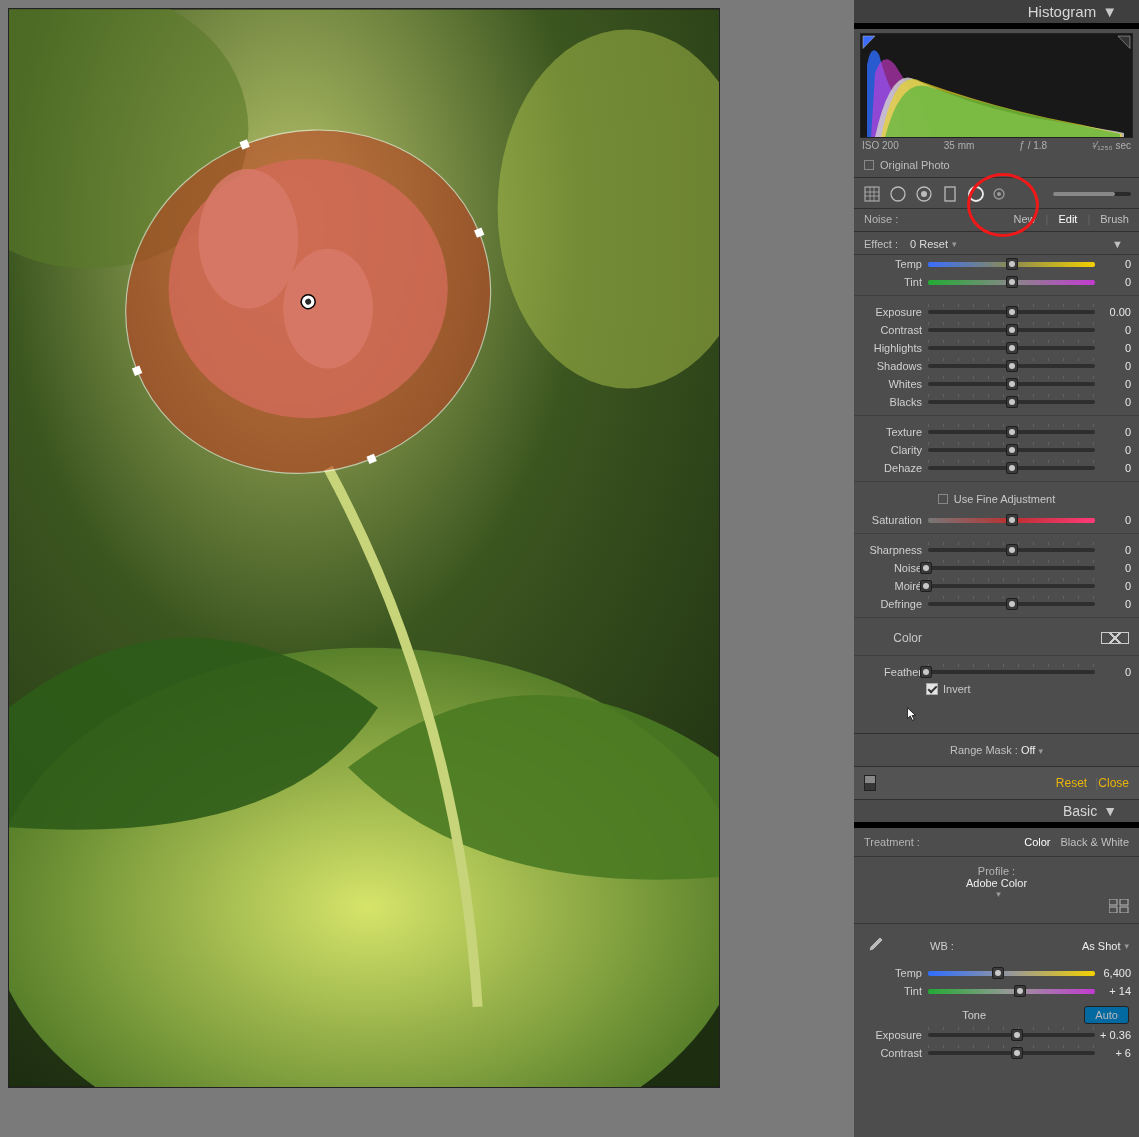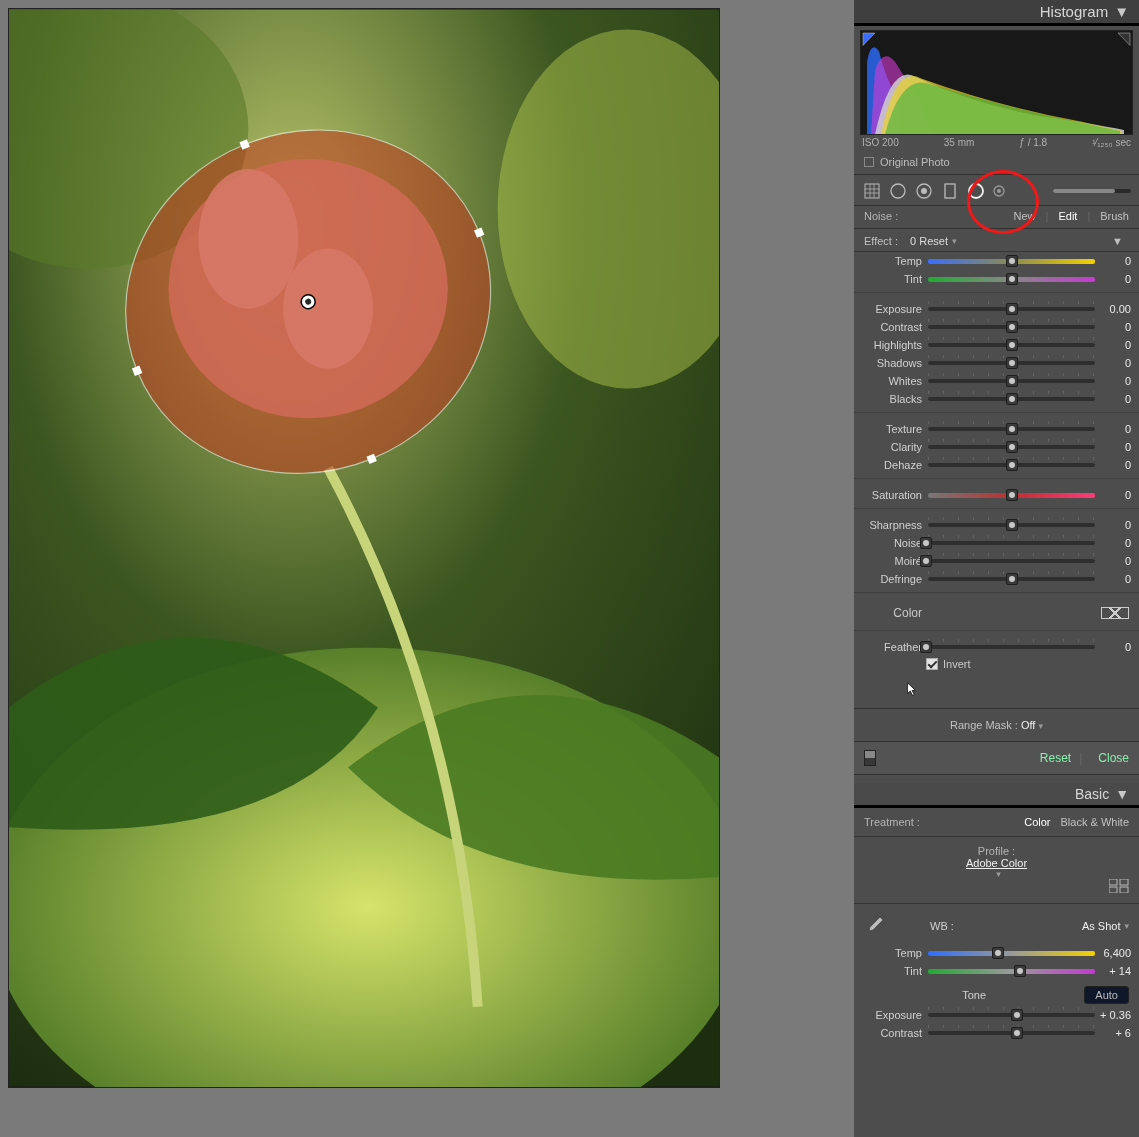--- a/index.html
+++ b/index.html
@@ -23,23 +23,23 @@
 
   
   .panel {
     position:absolute; right:0; top:0;
     width:285px; height:1137px;
     background:#4d4d4d;
     display:flex; flex-direction:column;
   }
   .section-head {
     display:flex; justify-content:flex-end; align-items:center;
-    padding:3px 10px;
+    padding:3px 22px;
     background:#3f3f3f;
-    border-bottom:3px solid #000000;
+    border-bottom:6px solid #000000;
     font-size:15px; color:#d6d6d6;
   }
   .section-head .tri { margin-left:6px; color:#c8c8c8; }
   .section-head.sub { background:#4a4a4a; font-size:14px; }
   .histogram-box {
     margin:4px 6px 0 6px;
     border:1px solid #222;
     background:#222;
     height:105px;
     position:relative;
@@ -156,42 +156,42 @@
   
   .resetclose {
     display:flex; align-items:center;
     padding:8px 10px;
     font-size:12px; border-bottom:1px solid #303030;
     background:#535353;
   }
   .resetclose .toggle { width:12px; height:16px; background:#373737; border:1px solid #222; position:relative;}
   .resetclose .toggle::after{content:"";position:absolute;top:0;left:0;right:0;height:50%;background:#888;}
   .resetclose .spacer{flex:1;}
-  .resetclose .link{ color:#86efac; margin-left:16px; cursor:pointer;}
+  .resetclose .link{ color:#eab308; margin-left:0; cursor:pointer;}
   .resetclose .sep { color:#666; margin-left:8px;}
   
   .treat-row { display:flex; align-items:center; padding:8px 10px; font-size:11px; border-bottom:1px solid #363636;}
   .treat-row .lbl{ color:#b5b5b5;}
   .treat-row .spacer{flex:1;}
   .treat-row .opt{margin-left:10px; color:#c0c0c0;}
   .treat-row .opt.active{color:#fff;}
   .profile-row{ display:flex; align-items:center; padding:8px 10px; font-size:11px; border-bottom:1px solid #363636;flex-direction:column;}
   .profile-row .lbl{color:#b5b5b5;}
-  .profile-row .val{color:#eee;text-decoration:underline;}
+  .profile-row .val{color:#eee;}
   .profile-row .tick{margin-left:4px; font-size:9px;color:#999;}
   .profile-row .grid-icon{margin-left:auto;}
   .wb-row { display:flex; align-items:center; padding:10px 10px 6px 10px; font-size:11px;}
   .wb-row .eyedrop{margin-right:14px;}
   .wb-row .wb-lbl{margin-left:30px;color:#d0d0d0;}
   .wb-row .spacer{flex:1;}
   .wb-row .val{color:#eee;}
   .wb-row .tick{margin-left:4px;font-size:9px;color:#999;}
   .tone-row{ display:flex; align-items:center; padding:6px 10px 2px 10px; font-size:11px;}
   .tone-row .tone-lbl{flex:1; text-align:center; color:#d0d0d0;}
-  .tone-row .auto{ padding:2px 10px; background:#0f172a; border:1px solid #222; border-radius:3px; color:#bbb; cursor:pointer;}
+  .tone-row .auto{ padding:2px 10px; background:#0369a1; border:1px solid #222; border-radius:3px; color:#bbb; cursor:pointer;}
 </style>
 </head>
 <body>
 
 <div class="canvas">
   <svg viewBox="0 0 712 1080">
     <defs>
       <radialGradient id="bgrad" cx="40%" cy="20%" r="90%">
         <stop offset="0%" stop-color="#b7c46a"></stop>
         <stop offset="45%" stop-color="#3c5620"></stop>
@@ -420,20 +420,24 @@
         <span class="strack">
           <span class="track-ticks"></span>
           <span class="track-line"></span>
           <span class="handle" style="left: 50%;"></span>
         </span>
         <span class="sval">0</span>
       </div>
     </div>
   <div class="sgap"></div>
 
+  <div class="fine-row">
+    <span class="cb"></span>
+    <span>Use Fine Adjustment</span>
+  </div>
 
   <div class="srow">
     <span class="slabel">Saturation</span>
     <span class="strack">
       <span class="track-line grad-sat"></span>
       <span class="handle" style="left:50%"></span>
     </span>
     <span class="sval">0</span>
   </div>
   <div class="sgap"></div>
@@ -513,21 +517,21 @@
   </div>
 
   <div class="resetclose">
     <span class="toggle"></span>
     <span class="spacer"></span>
     <span class="link">Reset</span>
     <span class="sep">|</span>
     <span class="link">Close</span>
   </div>
 
-  <div class="section-head sub" style="margin-top:8px">
+  <div class="section-head sub" style="margin-top:0">
     <span>Basic</span>
     <span class="tri">▼</span>
   </div>
 
   <div class="treat-row">
     <span class="lbl">Treatment :</span>
     <span class="spacer"></span>
     <span class="opt active">Color</span>
     <span class="opt">Black &amp; White</span>
   </div>

